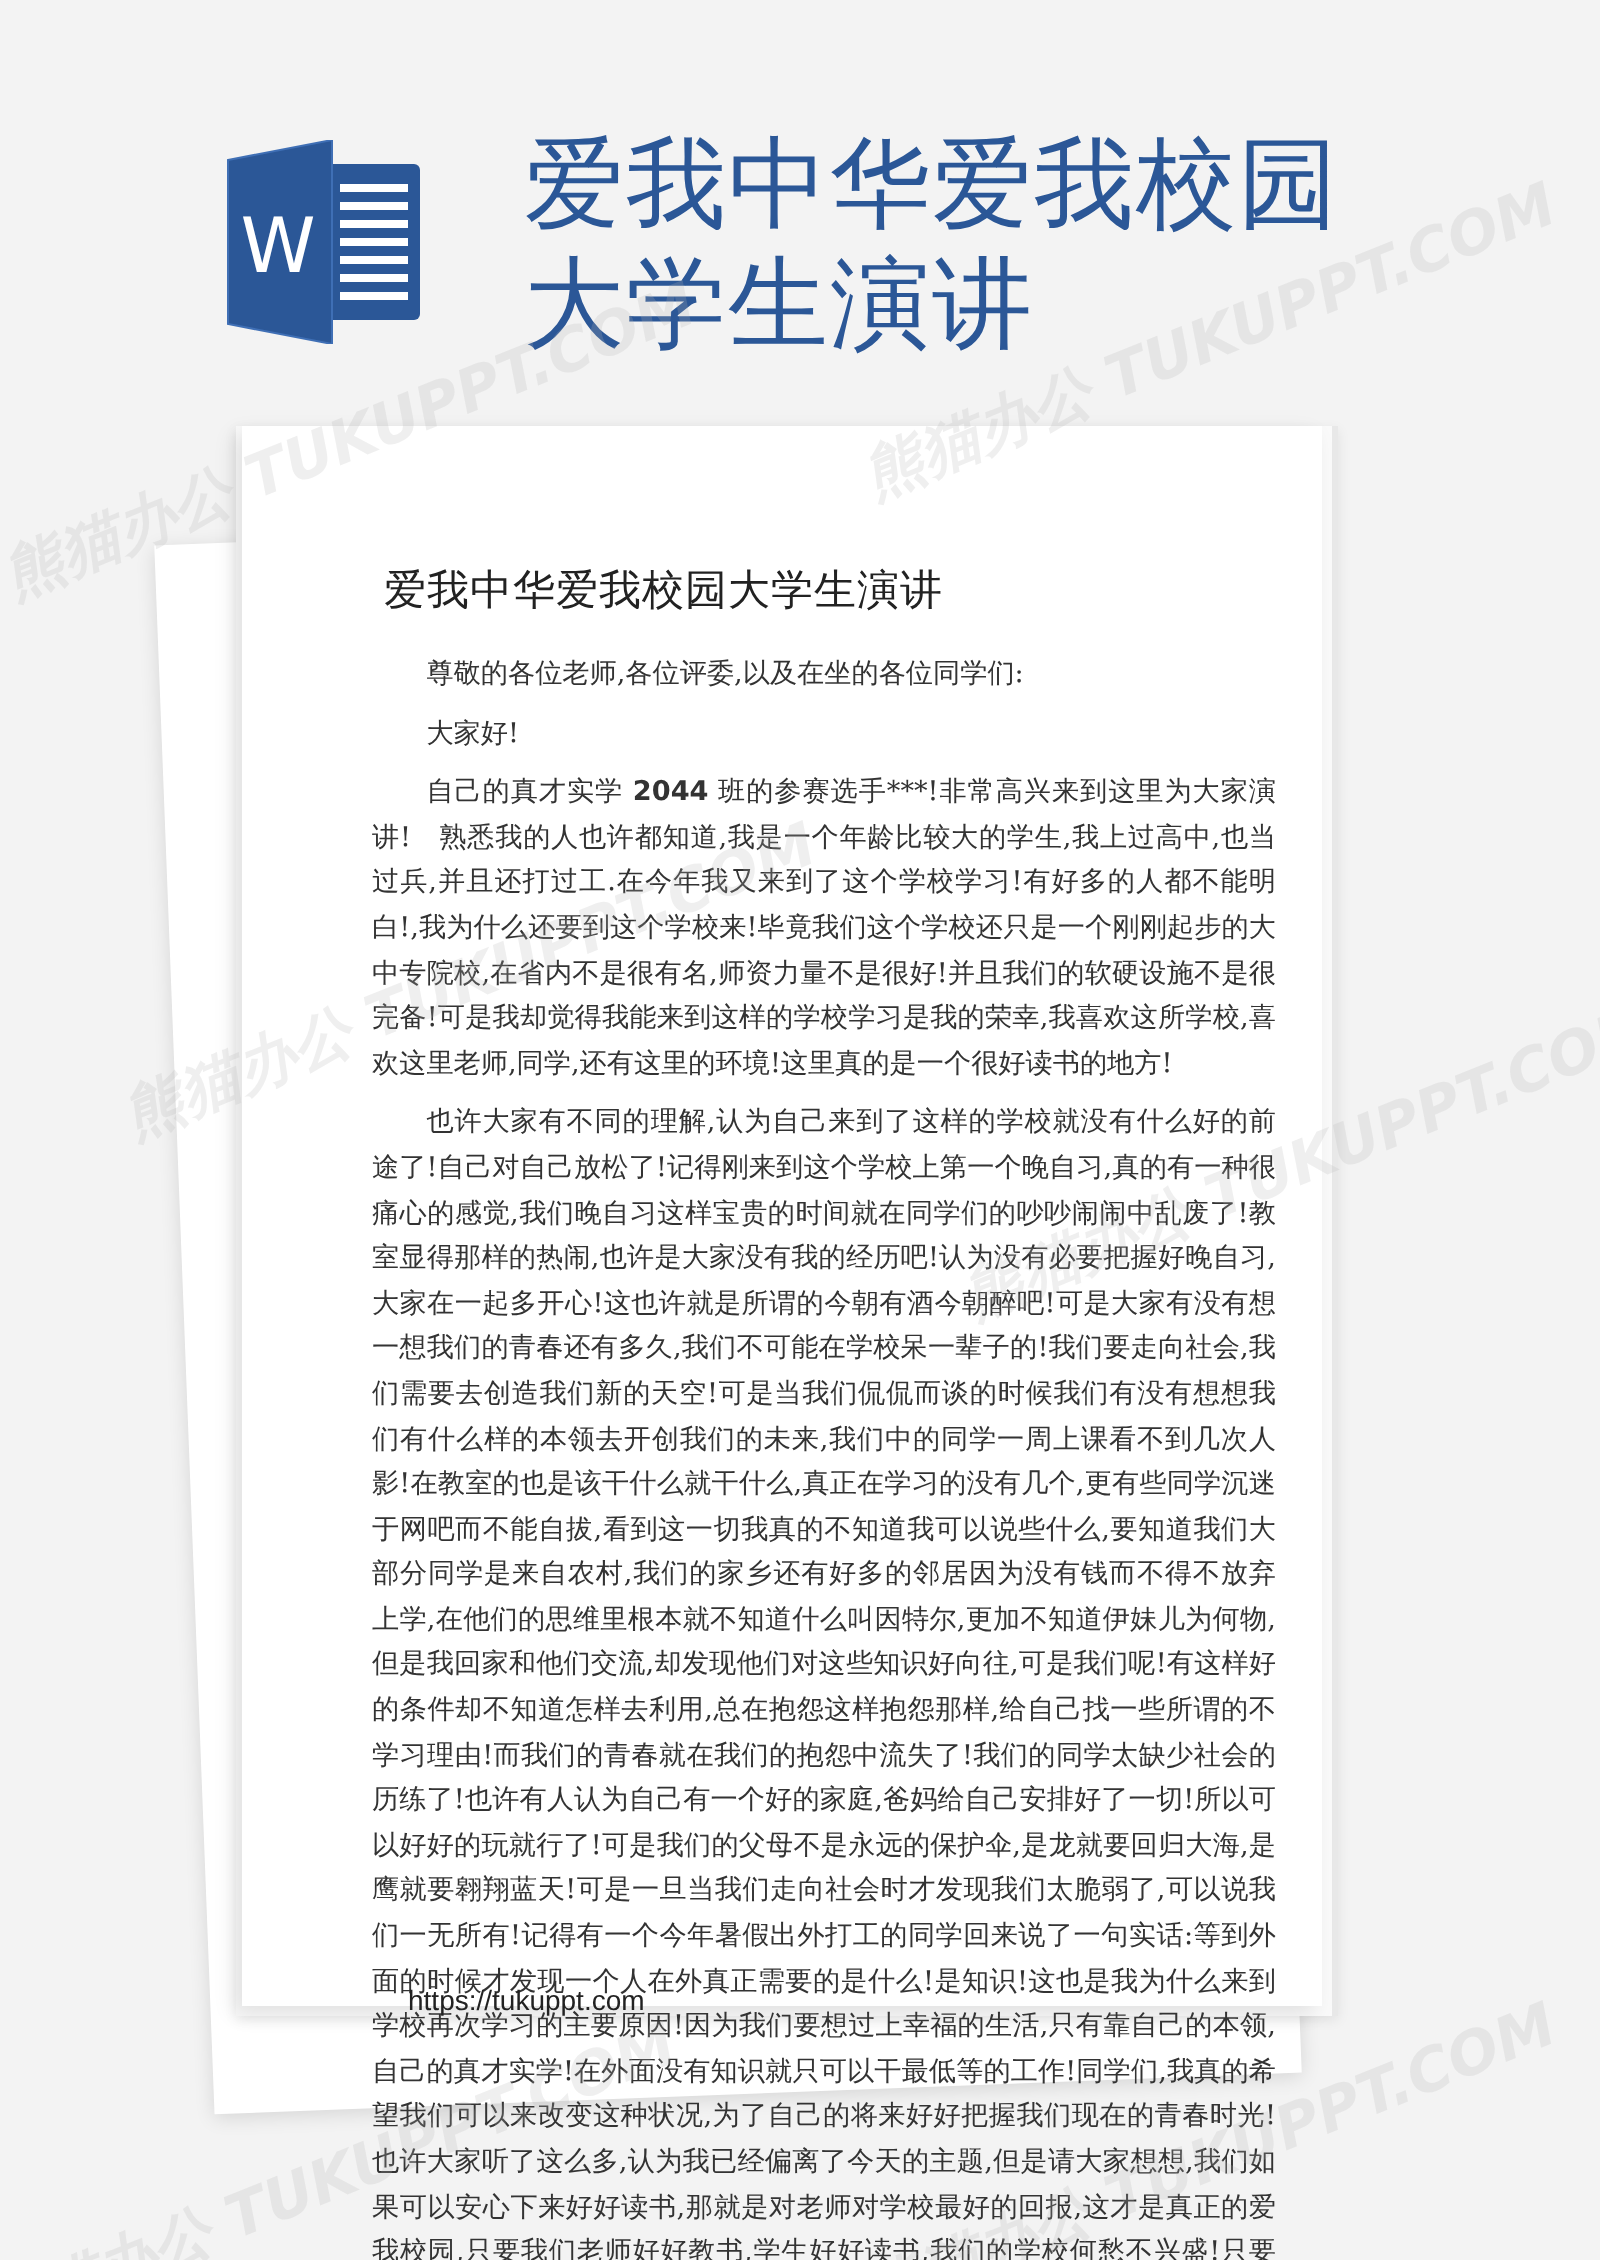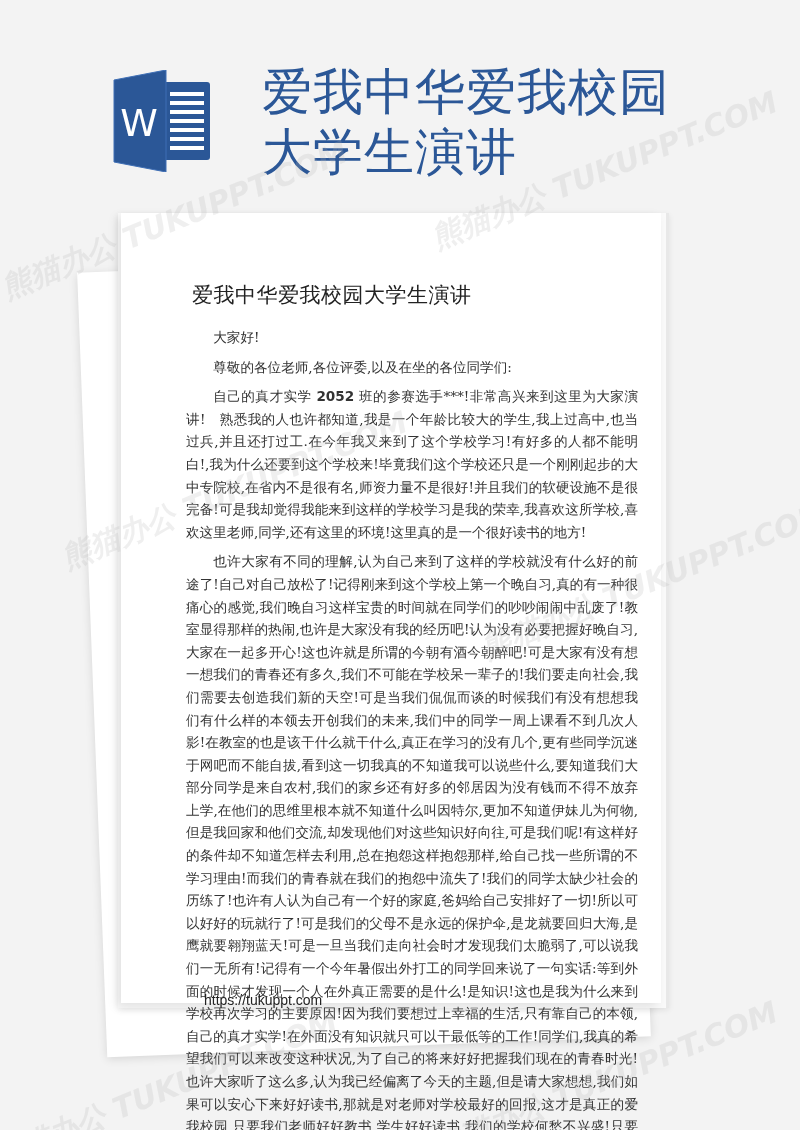--- a/index.html
+++ b/index.html
@@ -73,23 +73,23 @@
   </svg>
   <h1 class="doc-title-big">爱我中华爱我校园大学生演讲</h1>
 </div>
 
 <div class="paper-back"></div>
 <div class="paper-mid"></div>
 
 <div class="paper">
   <h2 class="page-heading">爱我中华爱我校园大学生演讲</h2>
   <div class="body-text">
+    <p class="gap">尊敬的各位老师,各位评委,以及在坐的各位同学们:</p>
     <p class="gap">大家好!</p>
-    <p class="gap">尊敬的各位老师,各位评委,以及在坐的各位同学们:</p>
-    <p class="gap"><span>自己的真才实学 </span><span class="num">2052</span><span> 班的参赛选手***!非常高兴来到这里为大家演讲!　熟悉我的人也许都知道,我是一个年龄比较大的学生,我上过高中,也当过兵,并且还打过工.在今年我又来到了这个学校学习!有好多的人都不能明白!,我为什么还要到这个学校来!毕竟我们这个学校还只是一个刚刚起步的大中专院校,在省内不是很有名,师资力量不是很好!并且我们的软硬设施不是很完备!可是我却觉得我能来到这样的学校学习是我的荣幸,我喜欢这所学校,喜欢这里老师,同学,还有这里的环境!这里真的是一个很好读书的地方!</span></p>
+    <p class="gap"><span>自己的真才实学 </span><span class="num">2044</span><span> 班的参赛选手***!非常高兴来到这里为大家演讲!　熟悉我的人也许都知道,我是一个年龄比较大的学生,我上过高中,也当过兵,并且还打过工.在今年我又来到了这个学校学习!有好多的人都不能明白!,我为什么还要到这个学校来!毕竟我们这个学校还只是一个刚刚起步的大中专院校,在省内不是很有名,师资力量不是很好!并且我们的软硬设施不是很完备!可是我却觉得我能来到这样的学校学习是我的荣幸,我喜欢这所学校,喜欢这里老师,同学,还有这里的环境!这里真的是一个很好读书的地方!</span></p>
     <p>也许大家有不同的理解,认为自己来到了这样的学校就没有什么好的前途了!自己对自己放松了!记得刚来到这个学校上第一个晚自习,真的有一种很痛心的感觉,我们晚自习这样宝贵的时间就在同学们的吵吵闹闹中乱废了!教室显得那样的热闹,也许是大家没有我的经历吧!认为没有必要把握好晚自习,大家在一起多开心!这也许就是所谓的今朝有酒今朝醉吧!可是大家有没有想一想我们的青春还有多久,我们不可能在学校呆一辈子的!我们要走向社会,我们需要去创造我们新的天空!可是当我们侃侃而谈的时候我们有没有想想我们有什么样的本领去开创我们的未来,我们中的同学一周上课看不到几次人影!在教室的也是该干什么就干什么,真正在学习的没有几个,更有些同学沉迷于网吧而不能自拔,看到这一切我真的不知道我可以说些什么,要知道我们大部分同学是来自农村,我们的家乡还有好多的邻居因为没有钱而不得不放弃上学,在他们的思维里根本就不知道什么叫因特尔,更加不知道伊妹儿为何物,但是我回家和他们交流,却发现他们对这些知识好向往,可是我们呢!有这样好的条件却不知道怎样去利用,总在抱怨这样抱怨那样,给自己找一些所谓的不学习理由!而我们的青春就在我们的抱怨中流失了!我们的同学太缺少社会的历练了!也许有人认为自己有一个好的家庭,爸妈给自己安排好了一切!所以可以好好的玩就行了!可是我们的父母不是永远的保护伞,是龙就要回归大海,是鹰就要翱翔蓝天!可是一旦当我们走向社会时才发现我们太脆弱了,可以说我们一无所有!记得有一个今年暑假出外打工的同学回来说了一句实话:等到外面的时候才发现一个人在外真正需要的是什么!是知识!这也是我为什么来到学校再次学习的主要原因!因为我们要想过上幸福的生活,只有靠自己的本领,自己的真才实学!在外面没有知识就只可以干最低等的工作!同学们,我真的希望我们可以来改变这种状况,为了自己的将来好好把握我们现在的青春时光!也许大家听了这么多,认为我已经偏离了今天的主题,但是请大家想想,我们如果可以安心下来好好读书,那就是对老师对学校最好的回报,这才是真正的爱我校园,只要我们老师好好教书,学生好好读书,我们的学校何愁不兴盛!只要我们都成为有用的人才,虽然我们不能干一</p>
   </div>
   <div class="footer-url">https://tukuppt.com</div>
 </div>
 
 <div class="watermark" style="left:-10px; top:200px;">熊猫办公 TUKUPPT.COM</div>
 <div class="watermark" style="left:420px; top:150px;">熊猫办公 TUKUPPT.COM</div>
 <div class="watermark" style="left:50px; top:470px;">熊猫办公 TUKUPPT.COM</div>
 <div class="watermark" style="left:470px; top:560px;">熊猫办公 TUKUPPT.COM</div>
 <div class="watermark" style="left:-20px; top:1070px;">熊猫办公 TUKUPPT.COM</div>

